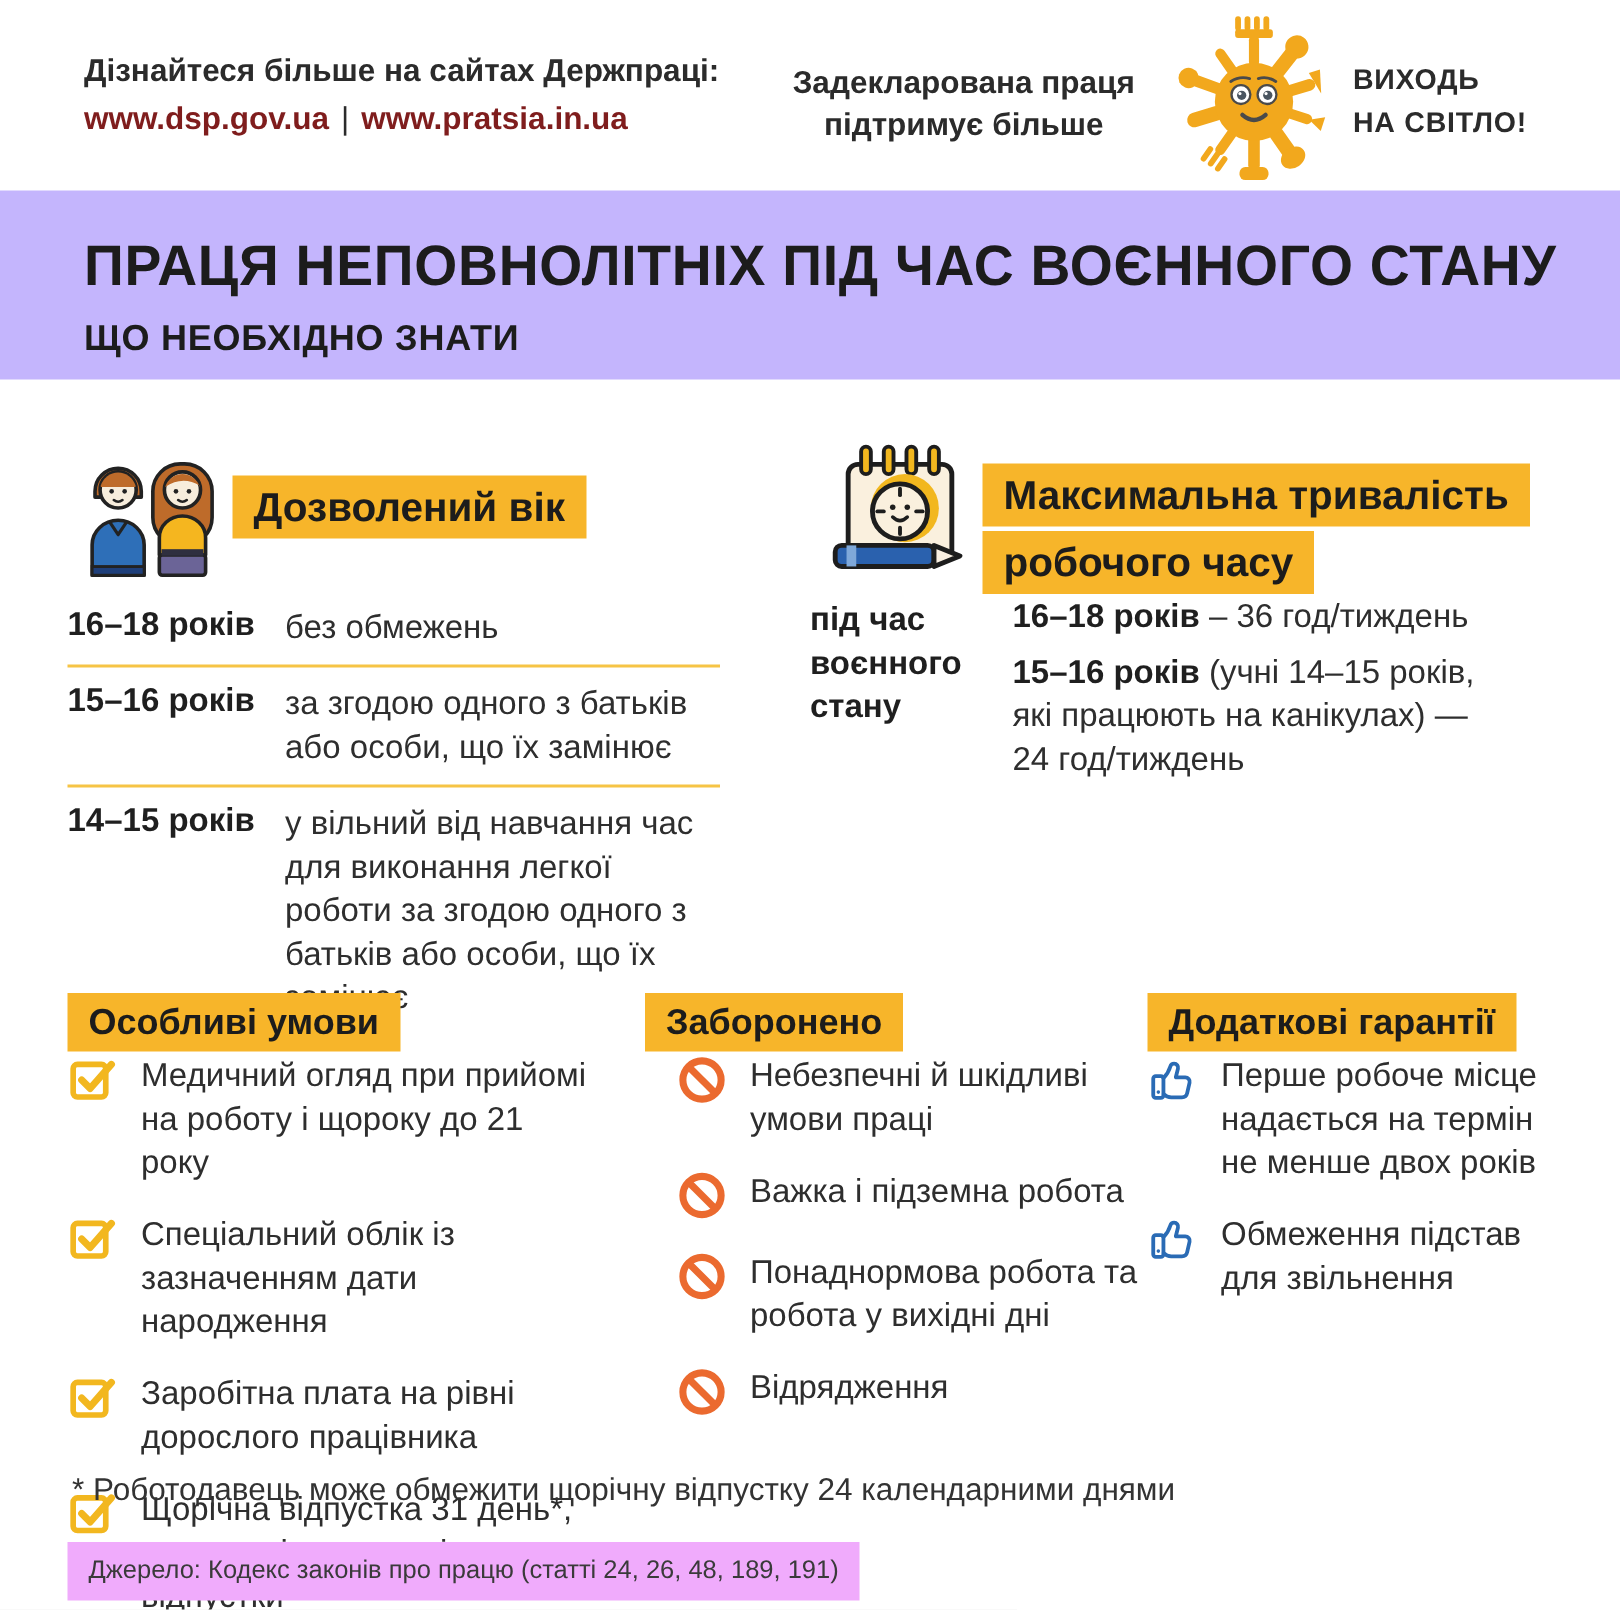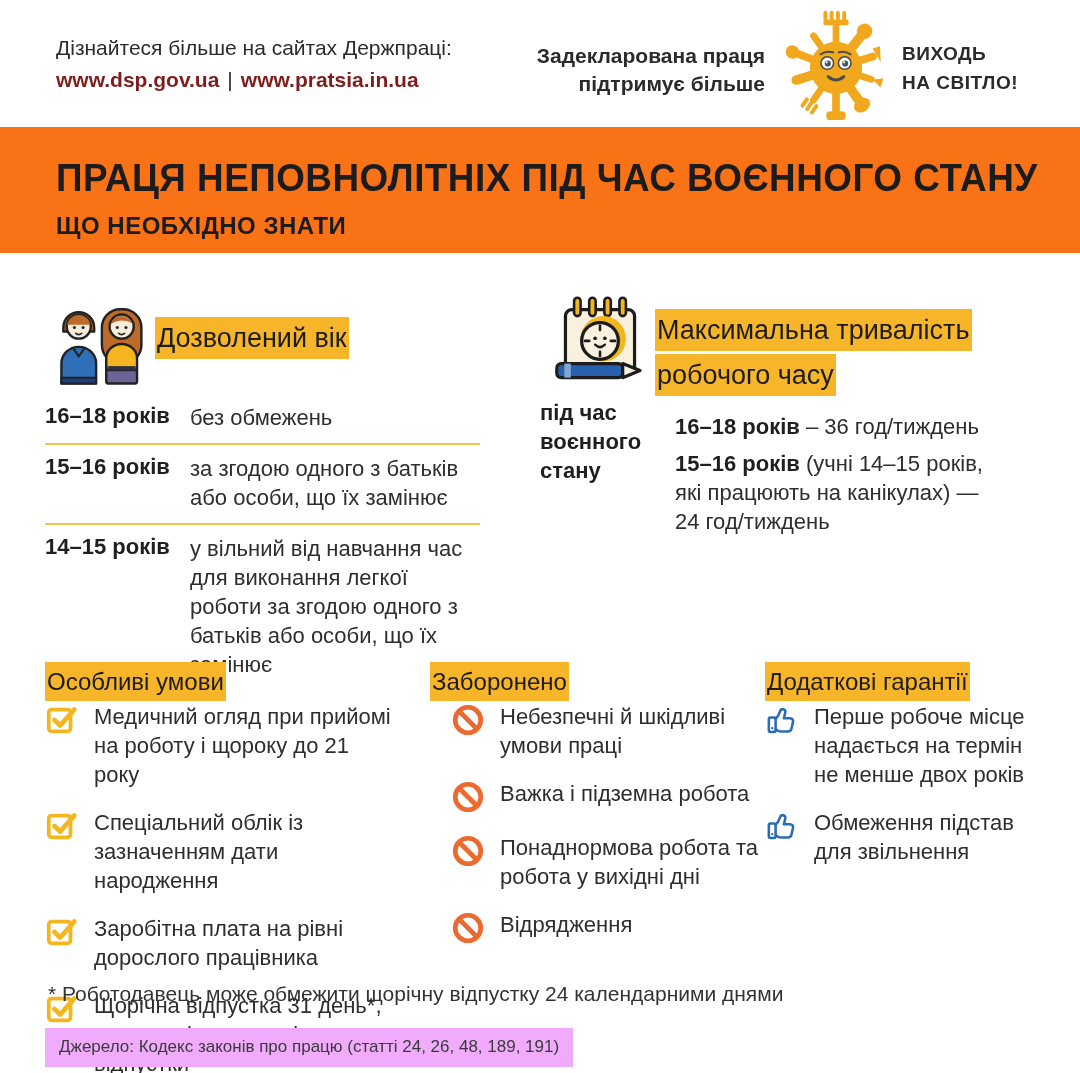--- a/index.html
+++ b/index.html
@@ -3,54 +3,54 @@
 <meta charset="utf-8">
 <style>
   * { margin:0; padding:0; box-sizing:border-box; }
   body { background:#e8e8e8; font-family:"Liberation Sans", sans-serif; }
   #poster {
     position:relative; width:1080px; height:1073px; background:#ffffff;
     color:#262626; overflow:hidden; margin:0 auto;
   }
   
   .hdr-left { position:absolute; left:56px; top:36px; }
-  .hdr-more { font-size:21px; font-weight:400; color:#2b2b2b; }
+  .hdr-more { font-size:21px; font-weight:700; color:#2b2b2b; }
   .hdr-links { margin-top:8px; font-size:21px; font-weight:700; color:#F5A81C; }
   .hdr-links .sep { color:#2b2b2b; margin:0 8px; font-weight:400; }
   .hdr-links a { color:#7f1d1d; text-decoration:none; cursor:pointer; }
-  .hdr-slogan { position:absolute; left:520px; top:42px; width:245px; text-align:right;
+  .hdr-slogan { position:absolute; left:520px; top:42px; width:245px; text-align:center;
     font-size:21px; font-weight:700; line-height:1.35; color:#2b2b2b; }
   .sun-wrap { position:absolute; left:778px; top:6px; width:116px; height:116px; }
   .hdr-exit { position:absolute; left:902px; top:40px; font-size:19px; font-weight:700;
     line-height:1.5; color:#2b2b2b; letter-spacing:.5px; }
   
-  .banner { position:absolute; left:0; top:127px; width:1080px; height:126px; background:#f97316; }
+  .banner { position:absolute; left:0; top:127px; width:1080px; height:126px; background:#c4b5fd; }
   .banner-title { position:absolute; left:56px; top:30px; font-size:38px; font-weight:700;
     color:#1c1c1c; letter-spacing:.5px; transform:scaleX(.97); transform-origin:left center; white-space:nowrap; }
   .banner-sub { position:absolute; left:56px; top:85px; font-size:24px; font-weight:700;
     color:#1c1c1c; letter-spacing:.5px; }
   
-  .hl { display:inline; background:#F7B52A; color:#1c1c1c; font-weight:400;
-    padding:6px 2px; line-height:1.55;
+  .hl { display:inline; background:#F7B52A; color:#1c1c1c; font-weight:700;
+    padding:6px 14px; line-height:1.55;
     box-decoration-break:clone; -webkit-box-decoration-break:clone; }
   
   .people-wrap { position:absolute; left:46px; top:290px; width:106px; height:106px; }
   .age-chip { position:absolute; left:155px; top:318px; font-size:27px; }
   .age-table { position:absolute; left:45px; top:394px; width:435px; }
   .age-row { display:grid; grid-template-columns:145px 1fr; column-gap:0;
     padding:9px 0 11px 0; }
   .age-row.ruled { border-bottom:2px solid #F6C445; }
   .age-label { font-size:22px; font-weight:700; color:#1f1f1f; }
   .age-text { font-size:22px; line-height:1.32; color:#2e2e2e; }
   
   .cal-wrap { position:absolute; left:546px; top:288px; width:108px; height:108px; }
   .hours-chip { position:absolute; left:655px; top:308px; width:375px; font-size:27px; line-height:1.65; }
   .hours-cond { position:absolute; left:540px; top:398px; width:130px;
     font-size:22px; font-weight:700; line-height:1.32; color:#1f1f1f; }
-  .hours-rules { position:absolute; left:675px; top:396px; width:330px;margin-top:16px; }
+  .hours-rules { position:absolute; left:675px; top:396px; width:330px; }
   .hours-rule { font-size:22px; line-height:1.32; color:#2e2e2e; margin-bottom:8px; }
   .hours-rule b { color:#1f1f1f; }
   
   .chip-row2 { font-size:24px;margin-top:11px; }
   .chip-special { position:absolute; left:45px; top:652px; }
   .chip-prohibited { position:absolute; left:430px; top:652px; }
   .chip-guarantees { position:absolute; left:765px; top:652px; }
   .col { position:absolute; top:702px; }
   .col-special { left:45px; width:352px; }
   .col-prohibited { left:451px; width:322px; }

